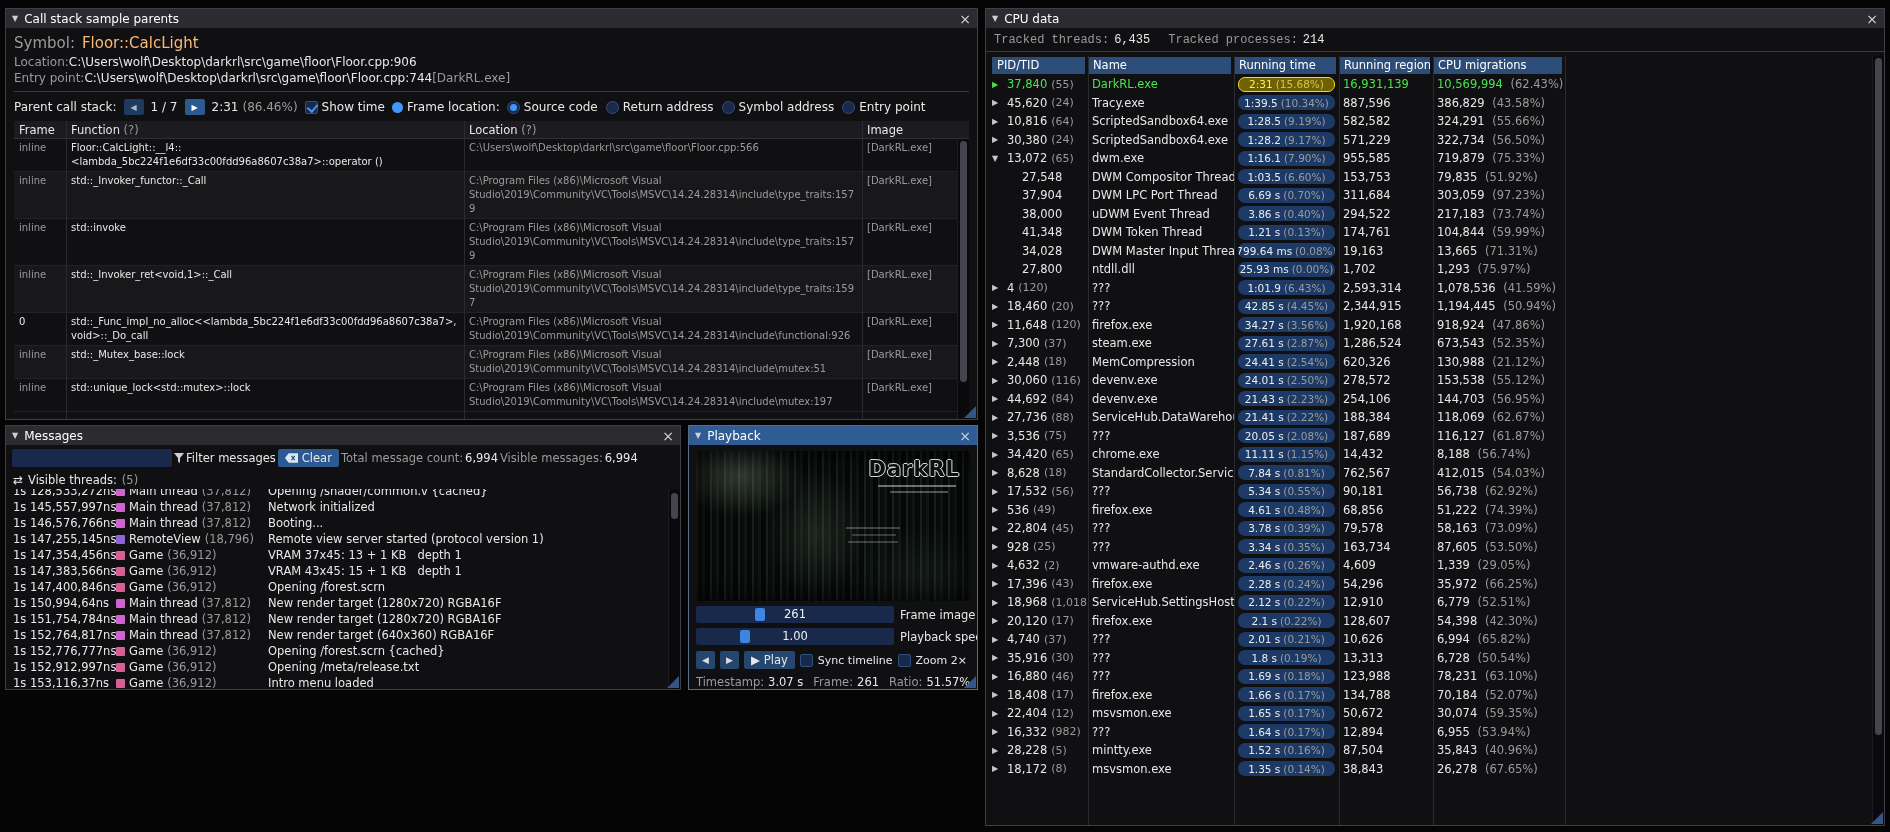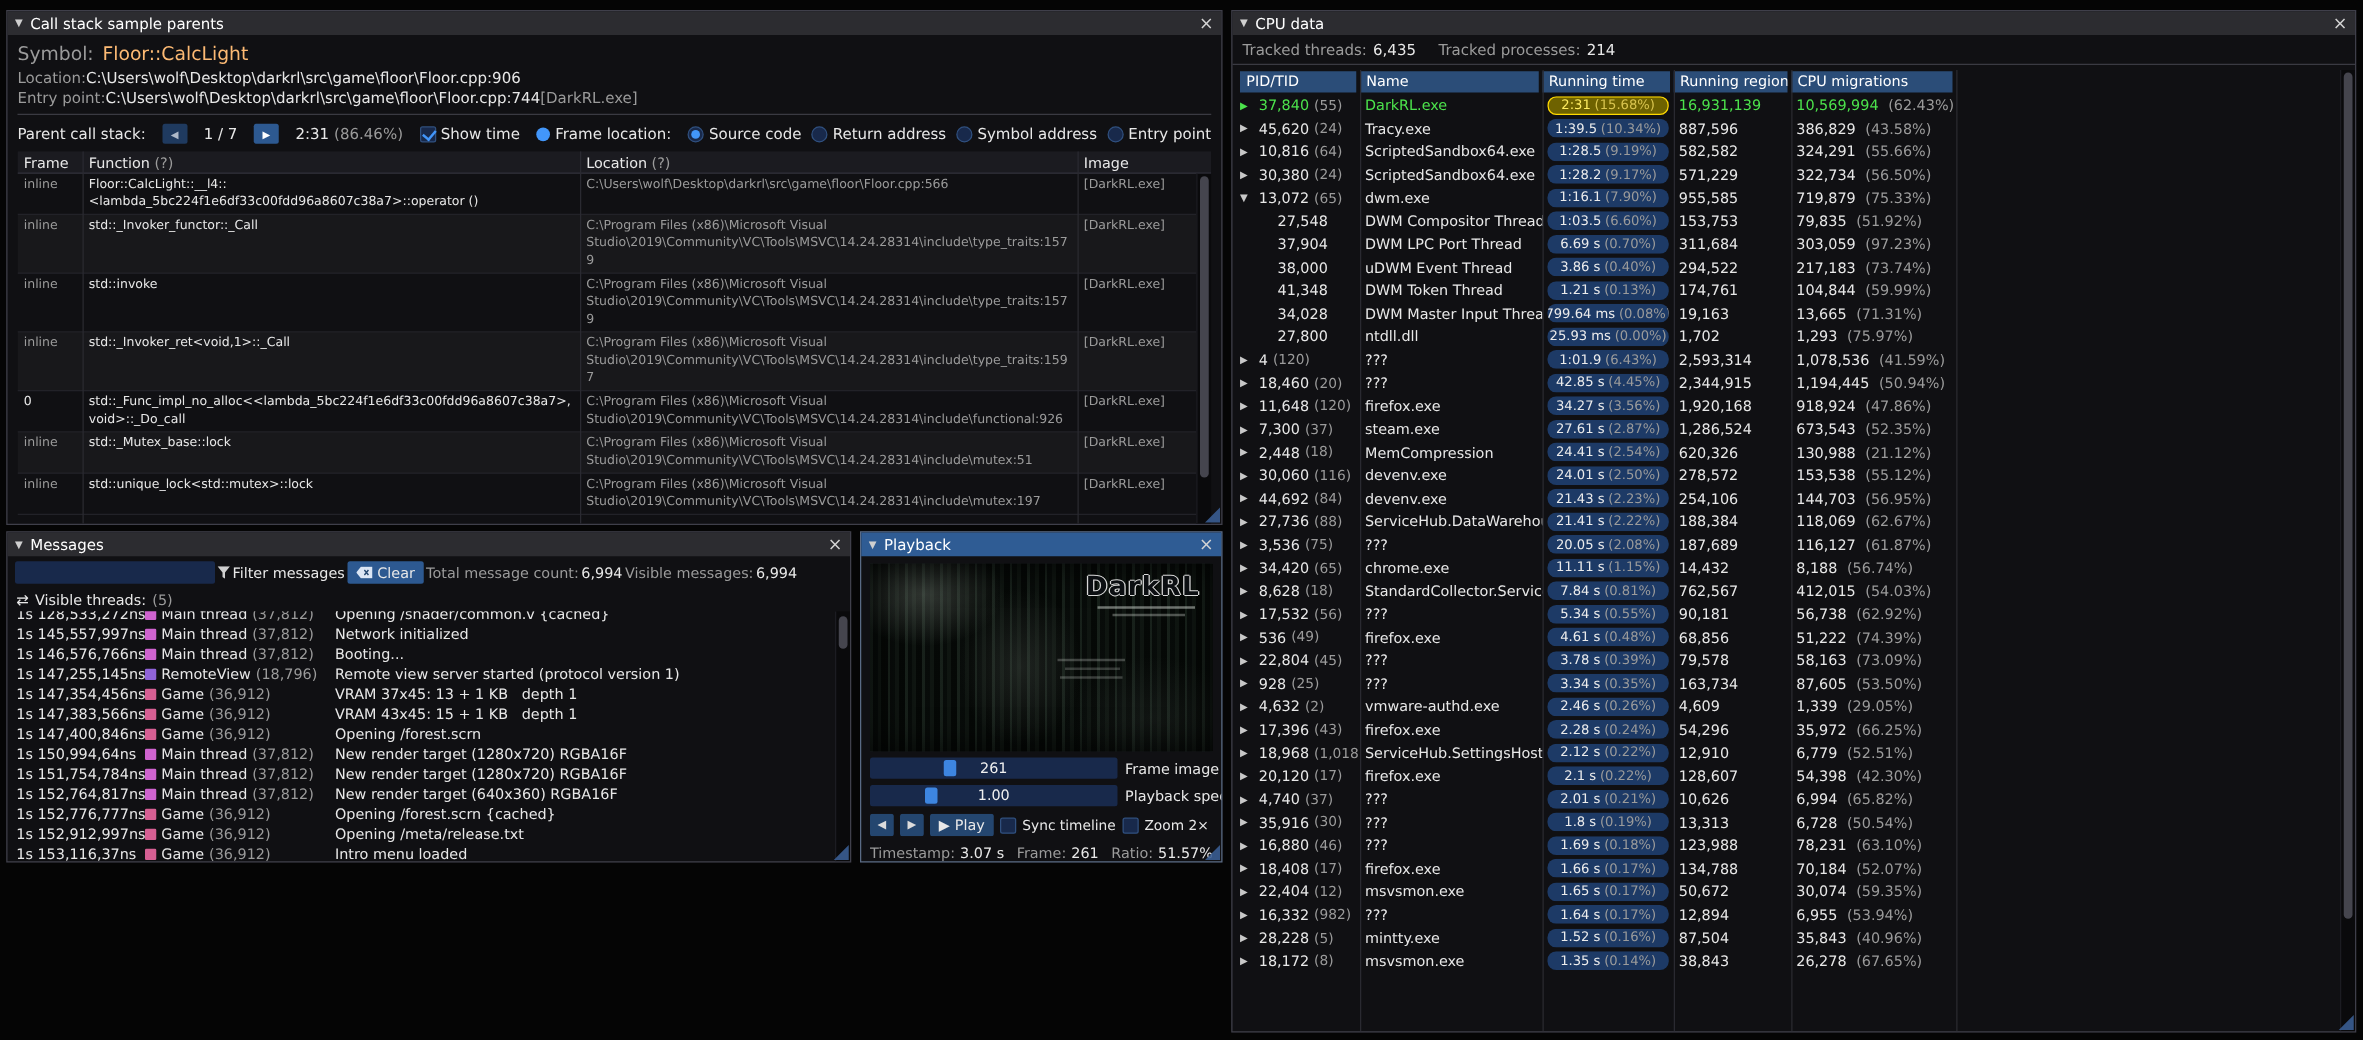--- a/index.html
+++ b/index.html
@@ -35,21 +35,21 @@
 
   .scrollbar { position:absolute; width:12px; background:#0a0a0c; border-left:1px solid #1c1c22; }
   .scrollbar .thumb { position:absolute; left:2px; right:2px; background:#45454e; border-radius:5px; }
 
   
   #win-callstack { left:5px; top:8px; width:973px; height:412px; }
   .cs-body { flex:1; display:flex; flex-direction:column; padding:4px 8px 0 8px; overflow:hidden; }
   .sym-line { font-size:15px; margin:2px 0 3px 0; display:flex; gap:7px; }
   .sym-name { color:#fdba74; }
   .info-line { font-size:12px; margin-bottom:2px; display:flex; gap:0; }
-  .cs-toolbar { display:flex; align-items:center; gap:7px; height:20px; margin:1px 0 4px 0; white-space:nowrap;justify-content:space-between; }
+  .cs-toolbar { display:flex; align-items:center; gap:7px; height:20px; margin:1px 0 4px 0; white-space:nowrap; }
   .cwrap { display:inline-flex; align-items:center; gap:4px; }
 
   .cs-table { position:relative; flex:1; overflow:hidden; }
   .cs-table .vl { position:absolute; top:0; bottom:0; width:1px; background:#2a2a31; z-index:5; pointer-events:none; }
   .cs-head { display:flex; background:#1b1b20; border-bottom:1px solid #30303a; height:18px; align-items:center; font-size:11.5px; padding-right:12px; }
   .csh { padding:0 5px; white-space:nowrap; overflow:hidden; color:#e8e8e8; }
   .cs-rows { font-size:10px; }
   .cs-row { display:flex; border-bottom:1px solid #222228; }
   .cs-row:nth-child(even) { background:rgba(255,255,255,0.035); }
   .csc { padding:2px 5px; line-height:14px; overflow:hidden; }
@@ -95,21 +95,21 @@
   .slider .sval { position:absolute; inset:0; text-align:center; line-height:17px; color:#f0f0f0; font-size:11.5px; }
   .slider-label { font-size:11.5px; white-space:nowrap; }
   .pb-buttons { display:flex; align-items:center; gap:5px; margin-top:6px; flex:none; font-size:11px; white-space:nowrap; overflow:hidden; }
   .abtn { width:19px; height:18px; background:#24466f; border:none; border-radius:2px; color:#dcdcdc; font-size:9px;
     display:inline-flex; align-items:center; justify-content:center; font-family:inherit; flex:none; }
   .pb-status { display:flex; align-items:center; margin-top:6px; font-size:11.5px; white-space:nowrap; overflow:hidden; }
   .pb-status .val { margin:0 10px 0 4px; color:#e8e8e8; }
 
   
   #win-cpu { left:985px; top:8px; width:900px; height:818px; }
-  .cpu-info { display:flex; align-items:flex-start; gap:5px; padding:5px 8px 2px 8px; flex:none; }
+  .cpu-info { display:flex; align-items:flex-start; gap:5px; padding:5px 8px 2px 8px; flex:none;font-family:Liberation Mono, monospace; }
   .cpu-info .spacer { width:8px; }
   .cpu-table { position:relative; flex:1; overflow:hidden; margin-top:2px; }
   .cpu-table .vl { position:absolute; top:0; bottom:0; width:1px; background:#2a2a31; z-index:6; pointer-events:none; }
   .cpu-head { display:grid; grid-template-columns:96px 146px 105px 94px 132px; padding-left:6px; height:19px; align-items:center; }
   .hcell { background:#2b4d78; height:17px; line-height:17px; padding-left:5px; margin-right:3px; color:#ffffff;
     font-size:11.5px; white-space:nowrap; overflow:hidden; }
   .cpu-row { display:grid; grid-template-columns:96px 146px 105px 94px 132px; padding-left:6px; height:18.5px;
     align-items:center; font-size:11.5px; }
   .cpu-row .c { overflow:hidden; white-space:nowrap; }
   .c-pid { display:flex; align-items:center; gap:4px; }

